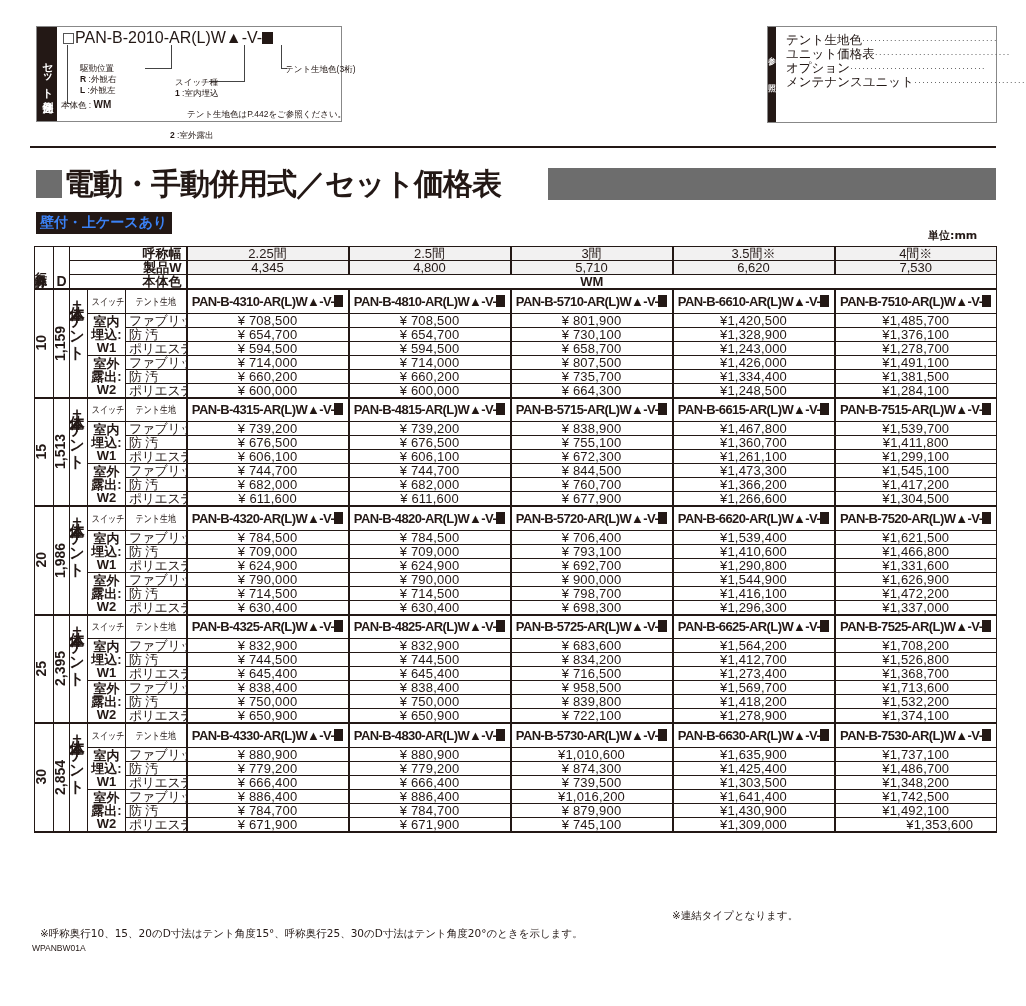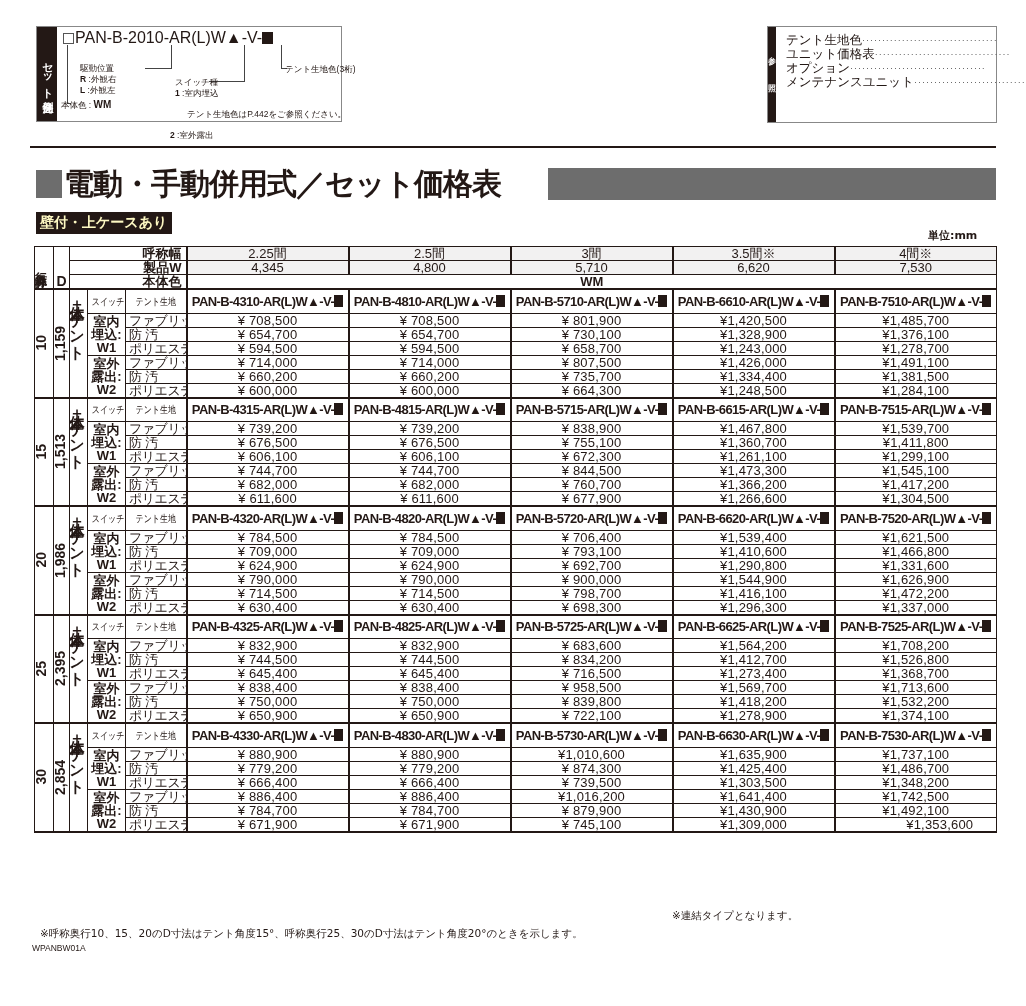--- a/index.html
+++ b/index.html
@@ -25,21 +25,21 @@
   .ref-row .lbl { flex: 0 0 auto; }
   .ref-row .dots { flex: 1; overflow: hidden; color: #555; letter-spacing: 1px; font-size: 9px; line-height: 14px; }
 
   .rule { position: absolute; left: 30px; top: 146px; width: 966px; height: 2px; background: #231815; }
 
   
   .title-wrap { position: absolute; left: 36px; top: 166px; height: 36px; display: flex; align-items: center; }
   .title-sq { width: 26px; height: 28px; background: #6d6d6d; margin-right: 2px; }
   .title-text { font-size: 30px; font-weight: bold; letter-spacing: -1px; color: #231815; font-family: "DejaVu Sans", sans-serif; white-space: nowrap; }
   .title-bar { position: absolute; left: 548px; top: 168px; width: 448px; height: 32px; background: #6d6d6d; }
-  .subtitle { position: absolute; left: 36px; top: 212px; height: 22px; background: #231815; color: #fef9c3; font-size: 14px; font-weight: bold; padding: 2px 5px 0 4px; white-space: nowrap; }
+  .subtitle { position: absolute; left: 36px; top: 212px; height: 22px; background: #231815; color: #3b82f6; font-size: 14px; font-weight: bold; padding: 2px 5px 0 4px; white-space: nowrap; }
   .unit { position: absolute; left: 928px; top: 228px; font-size: 11px; font-weight: bold; white-space: nowrap; }
 
   
   table.price { position: absolute; left: 34px; top: 246px; width: 962px; border-collapse: collapse; table-layout: fixed; font-family: "Liberation Sans", sans-serif; }
   table.price td { border: 1px solid #231815; padding: 0; text-align: center; vertical-align: middle; white-space: nowrap; overflow: hidden; font-size: 13px; line-height: 13px; }
   .hdr-val { background: #f2f1f1; font-size: 13px; height: 14px; }
   .hdr-lbl { text-align: right !important; font-weight: bold; padding-right: 4px !important; font-size: 14px; height: 14px; }
   .thick-l { border-left: 2px solid #231815 !important; }
   .vtext { writing-mode: vertical-rl; transform: rotate(180deg); font-weight: bold; font-size: 14px; }
   .vdim { writing-mode: vertical-rl; transform: rotate(180deg); font-size: 14px; font-weight: bold; }

